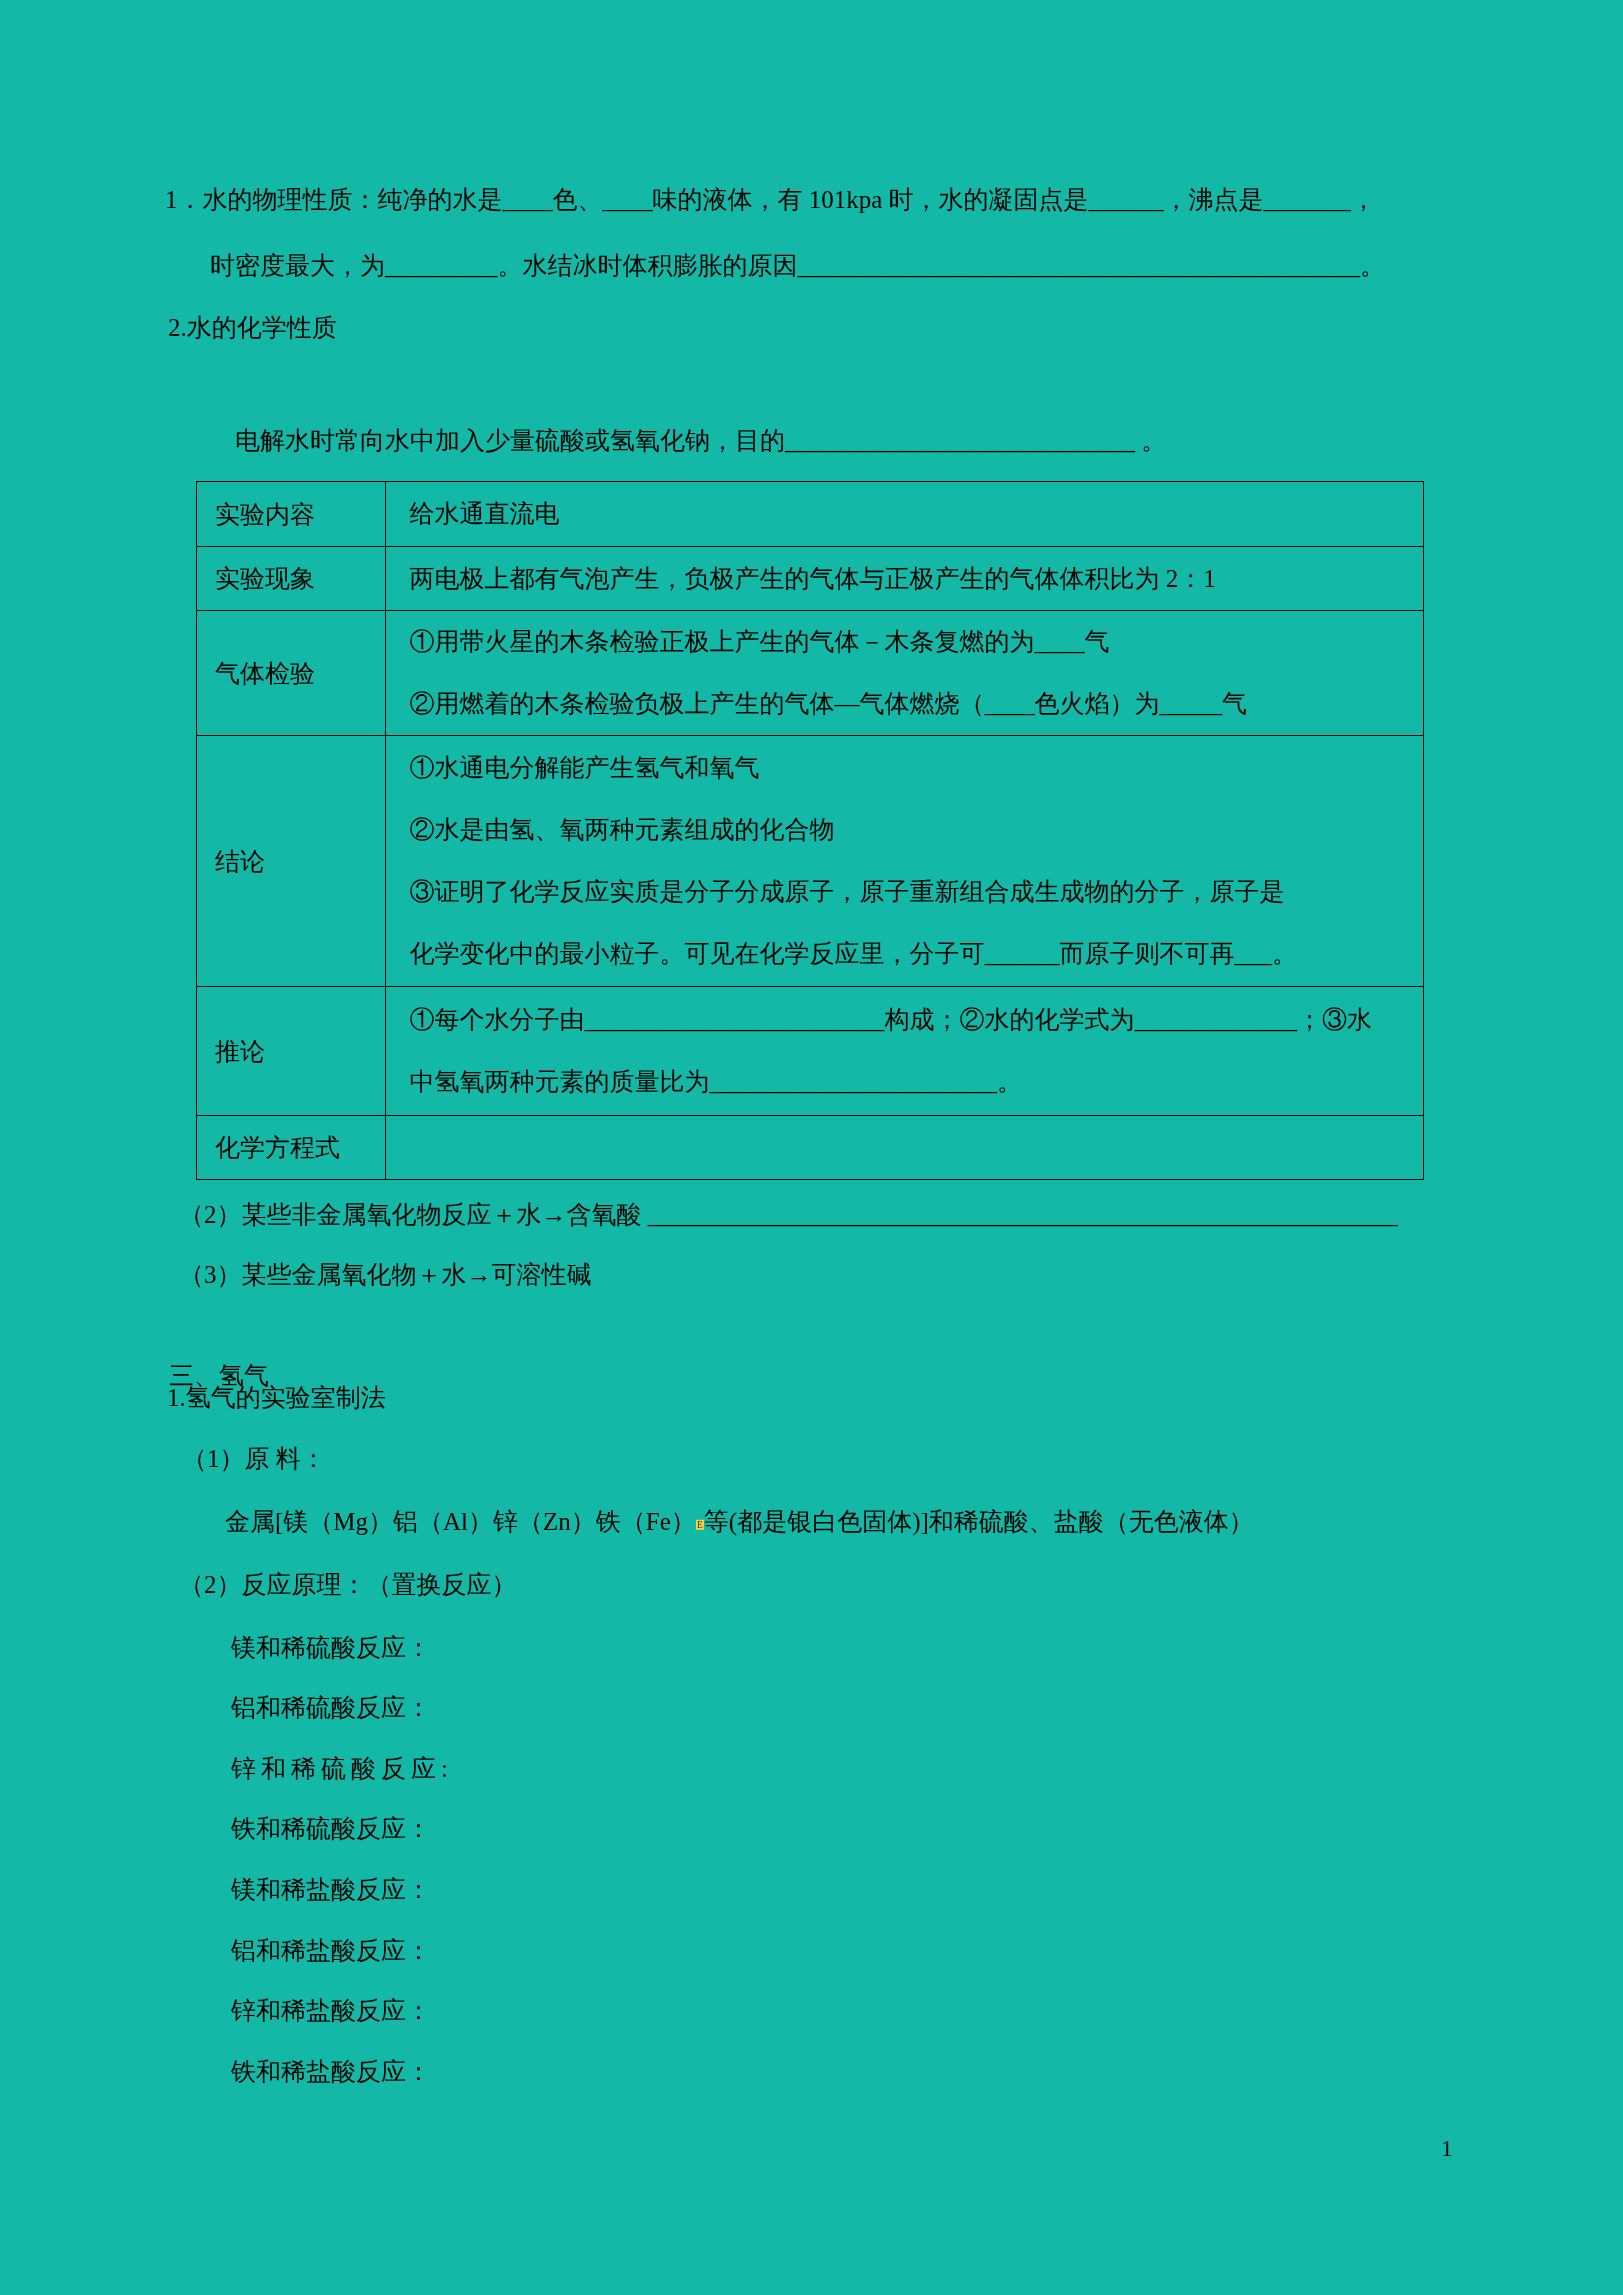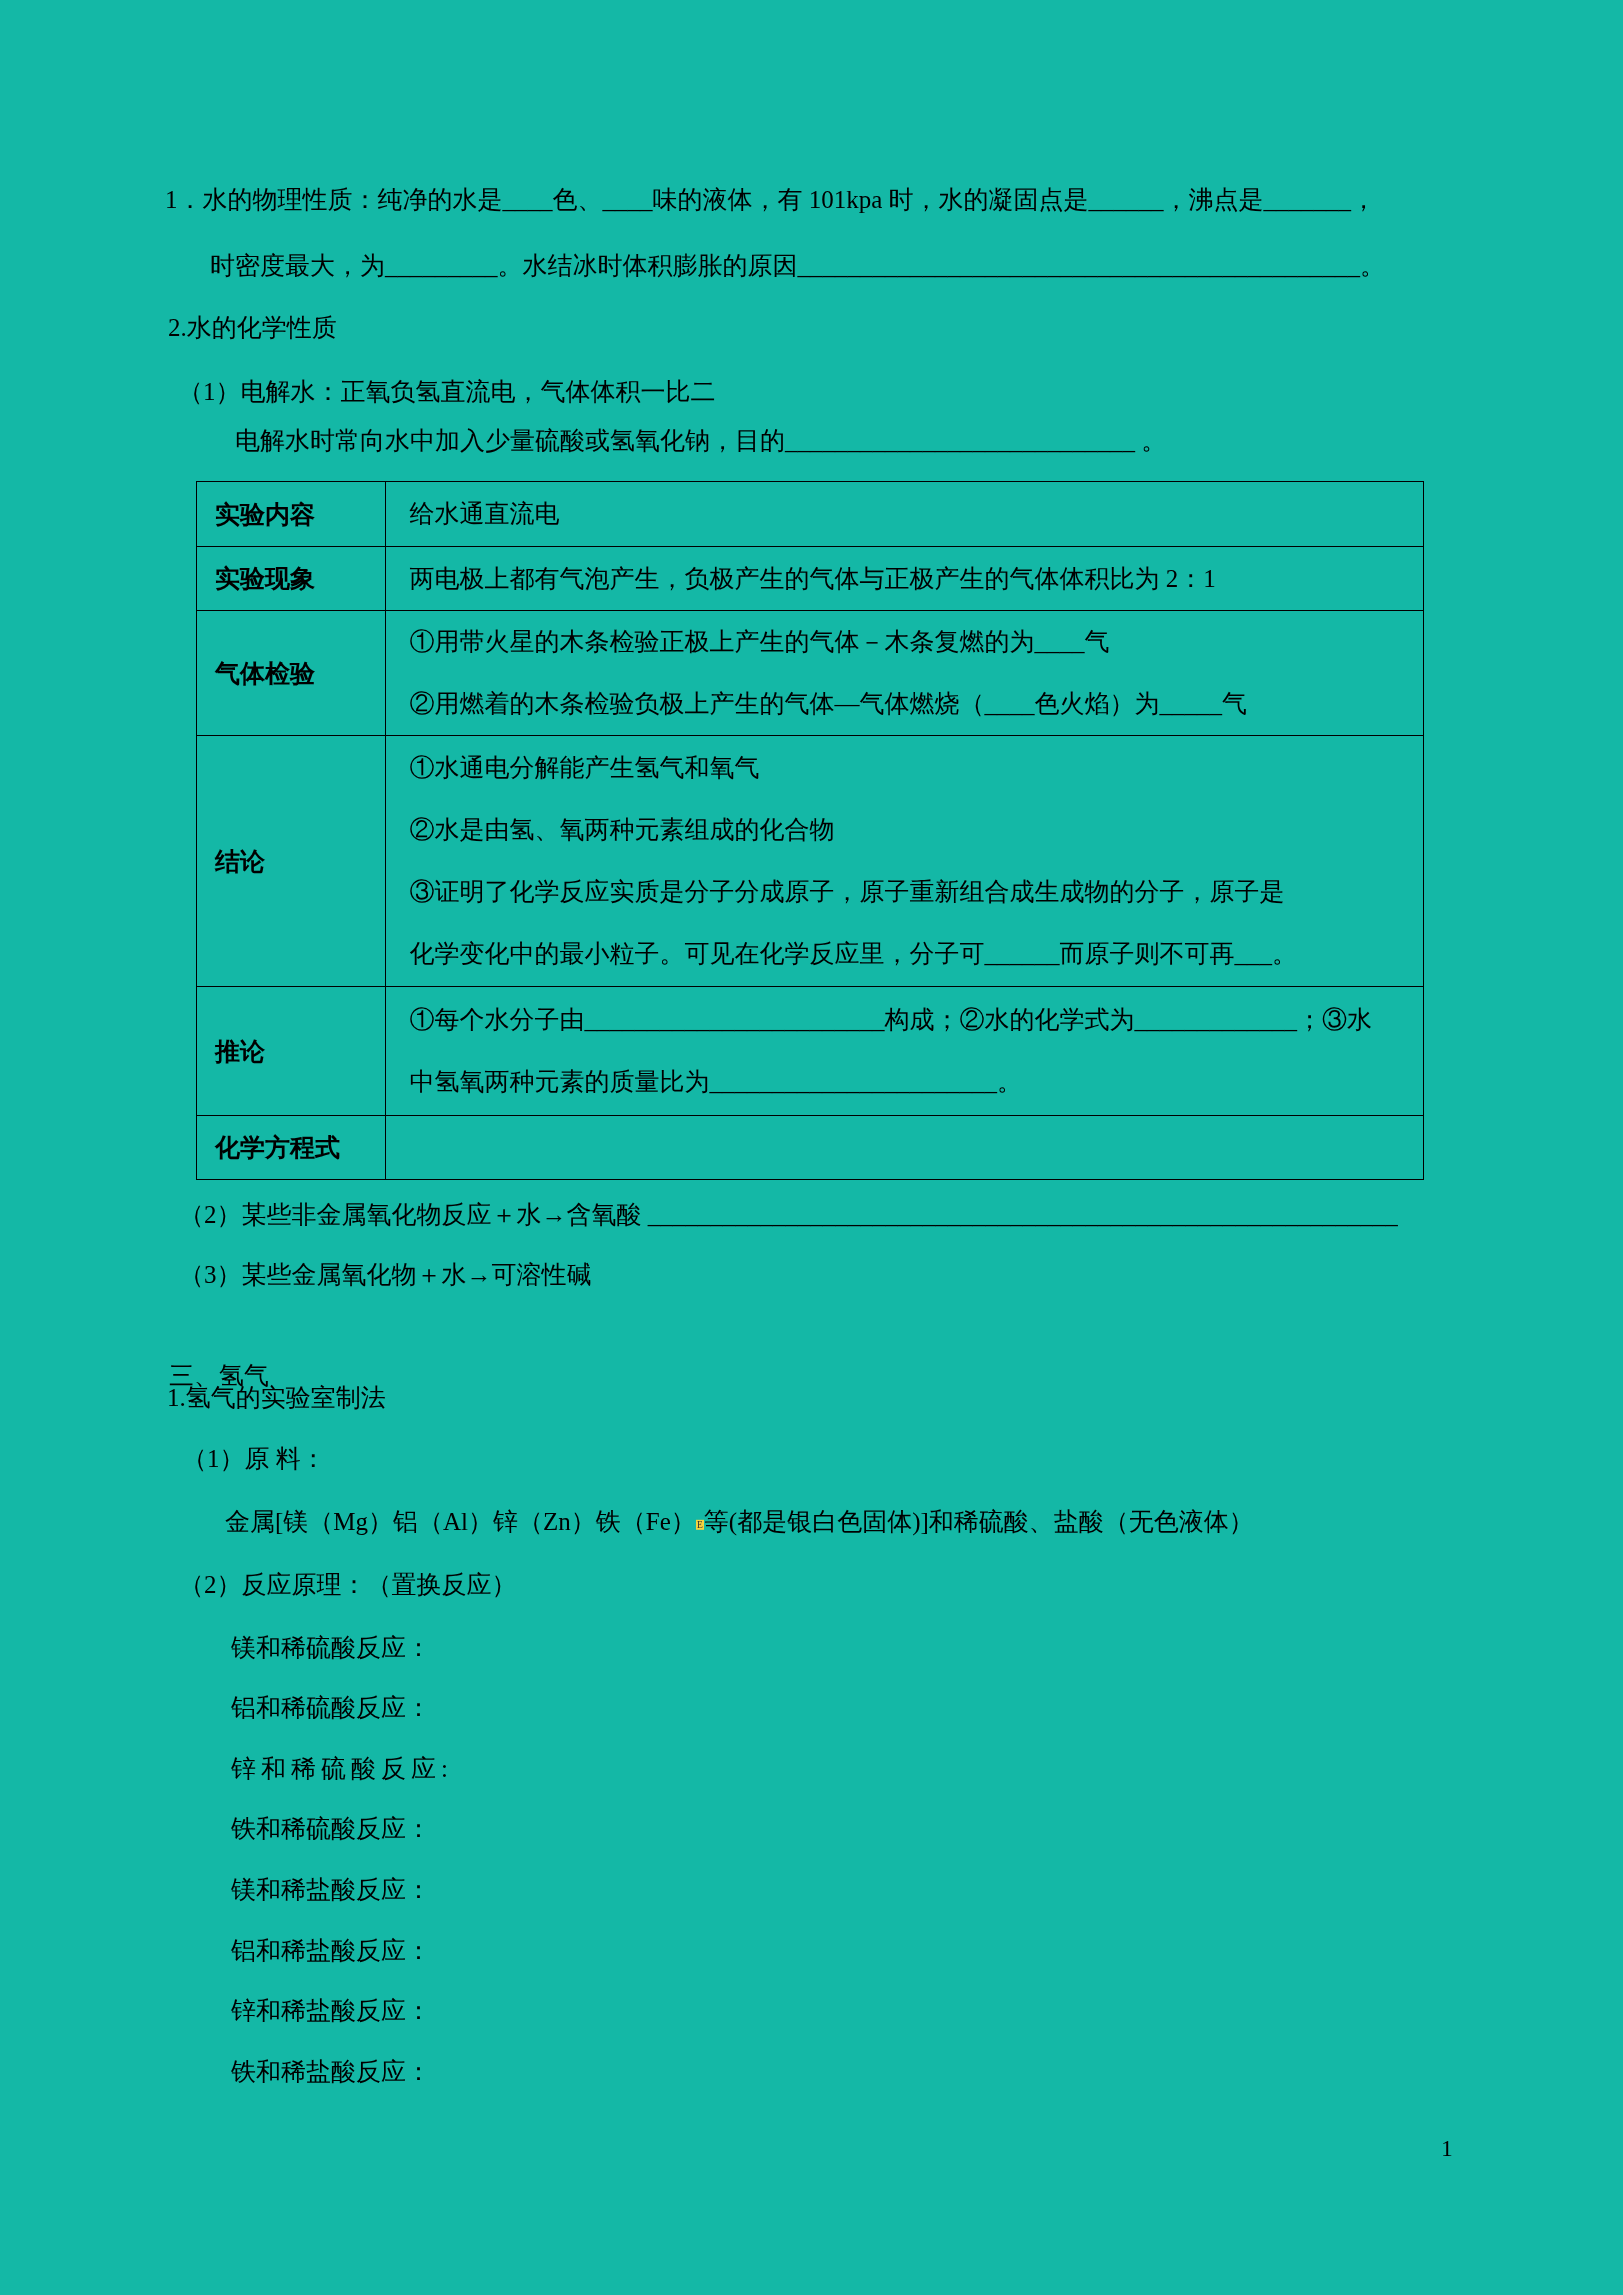--- a/index.html
+++ b/index.html
@@ -28,21 +28,20 @@
   }
   .tbl td{
     border:1.7px solid #000000;
     vertical-align:middle;
     padding:0;
     box-sizing:border-box;
   }
   .tbl td.lbl{
     width:189px;
     padding-left:18px;
-    font-weight:bold;
   }
   .tbl td.cnt{
     padding-left:23.5px;
     font-family:Liberation Serif, serif;
   }
   .cl{
     line-height:62px;
     white-space:nowrap;
   }
   .hl{
@@ -65,21 +64,20 @@
   }
 </style>
 </head>
 <body>
 
 <div class="page">
 
   <div class="ln" style="top:185px;left:165px">1．水的物理性质：纯净的水是____色、____味的液体，有 101kpa 时，水的凝固点是______，沸点是_______，</div>
   <div class="ln" style="top:251px;left:210px">时密度最大，为_________。水结冰时体积膨胀的原因_____________________________________________。</div>
   <div class="ln" style="top:313px;left:168px">2.水的化学性质</div>
-  <div class="ln" style="top:377px;left:178px">（1）电解水：正氧负氢直流电，气体体积一比二</div>
   <div class="ln" style="top:426px;left:235px">电解水时常向水中加入少量硫酸或氢氧化钠，目的____________________________ 。</div>
 
   <table class="tbl">
     <tbody>
         <tr style="height:65px">
       <td class="lbl">实验内容</td>
       <td class="cnt">
             <div class="cl">给水通直流电</div>
           </td>
     </tr>

